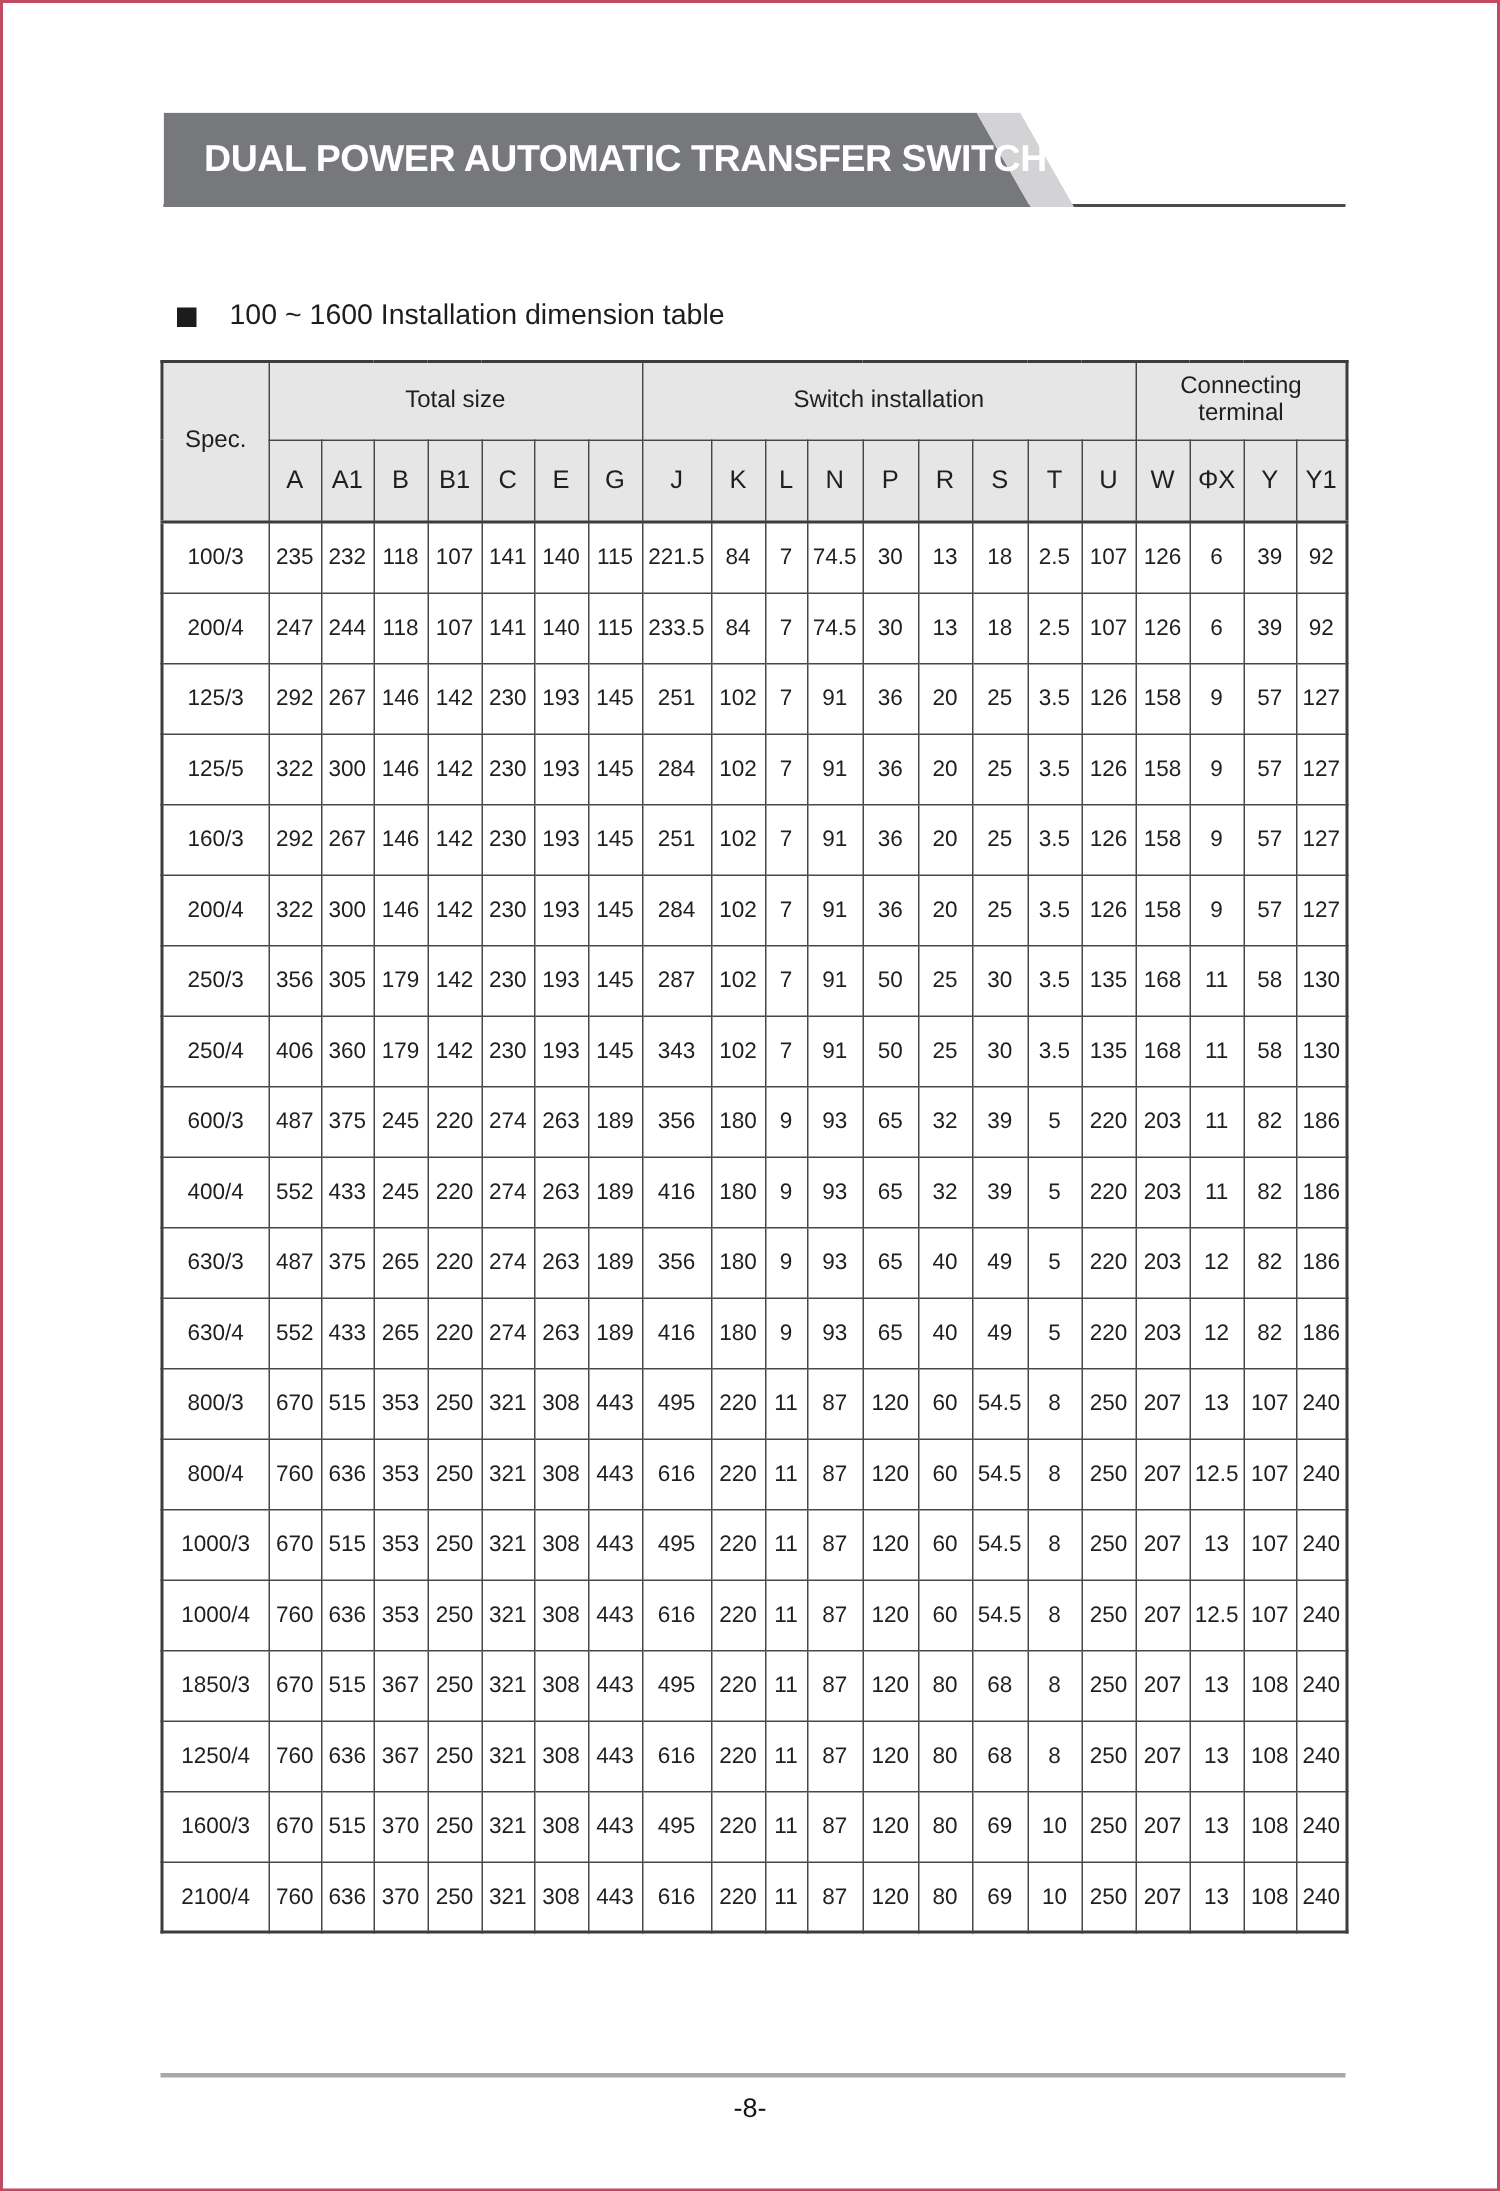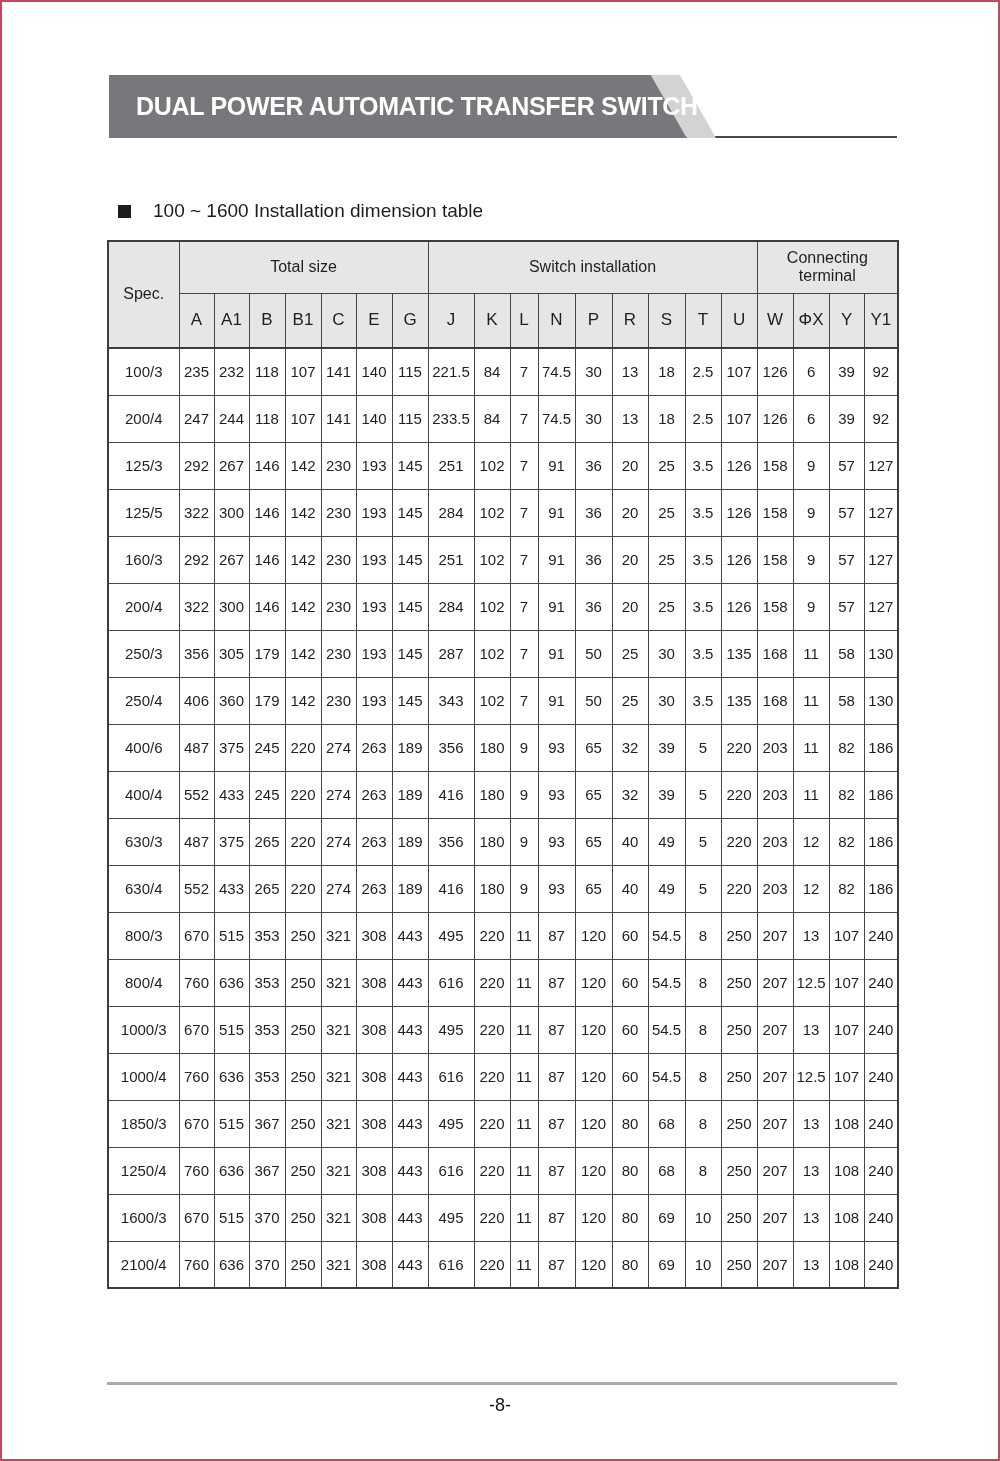--- a/index.html
+++ b/index.html
@@ -343,21 +343,21 @@
           <td>25</td>
           <td>30</td>
           <td>3.5</td>
           <td>135</td>
           <td>168</td>
           <td>11</td>
           <td>58</td>
           <td>130</td>
         </tr>
         <tr>
-          <td class="spec-cell">400/6</td>
+          <td class="spec-cell">600/3</td>
           <td>487</td>
           <td>375</td>
           <td>245</td>
           <td>220</td>
           <td>274</td>
           <td>263</td>
           <td>189</td>
           <td>356</td>
           <td>180</td>
           <td>9</td>

